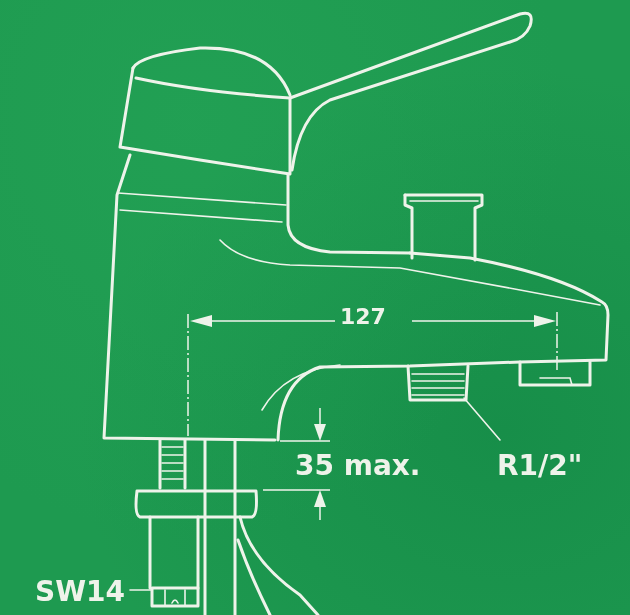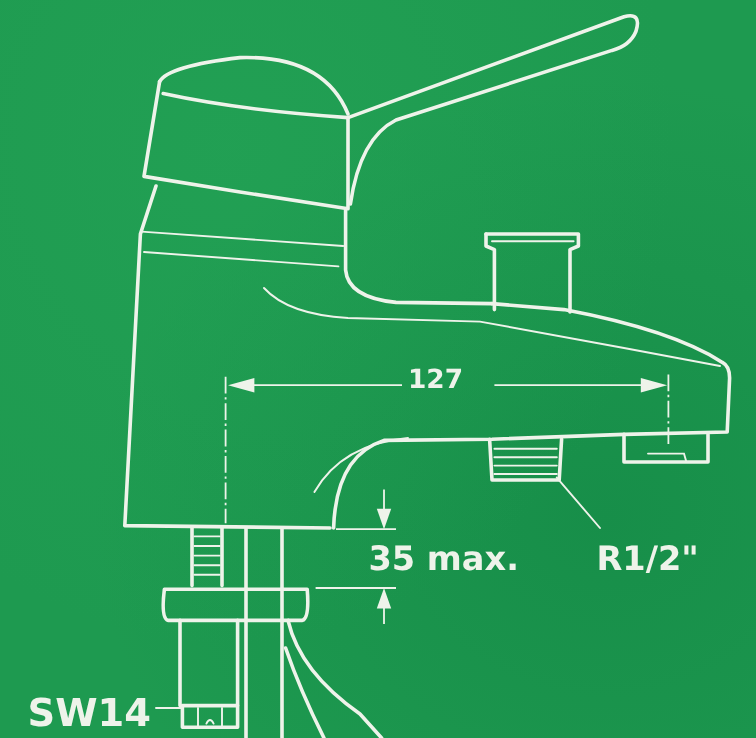--- a/index.html
+++ b/index.html
@@ -92,15 +92,15 @@
     <path class="dim" d="M280 441 L 330 441 M263 490 L 330 490"></path>
     <path class="dim" d="M320 408 L 320 425 M320 505 L 320 520"></path>
     <path class="arrow" d="M320 441 L 314 424 L 326 424 Z"></path>
     <path class="arrow" d="M320 490 L 314 507 L 326 507 Z"></path>
   </g>
 
   <path class="thin" d="M130 590 L 152 590"></path>
 </svg>
 
 <div class="label" style="left:340px; top:306px; font-size:22px;">127</div>
-<div class="label" style="left:307px; top:452px; font-size:28px;">35 max.</div>
+<div class="label" style="left:295px; top:452px; font-size:28px;">35 max.</div>
 <div class="label" style="left:497px; top:452px; font-size:28px;">R1/2"</div>
-<div class="label" style="left:23px; top:578px; font-size:32px;">SW14</div>
+<div class="label" style="left:35px; top:578px; font-size:28px;">SW14</div>
 
 </body></html>

